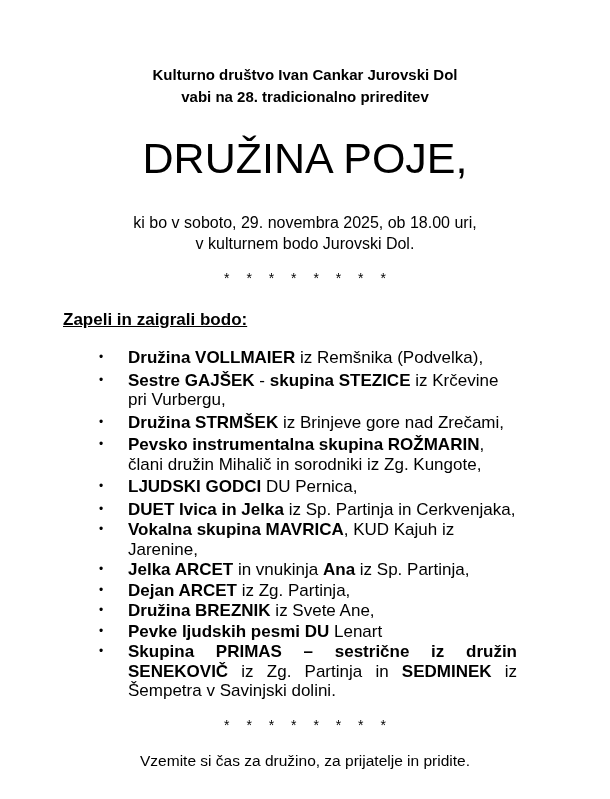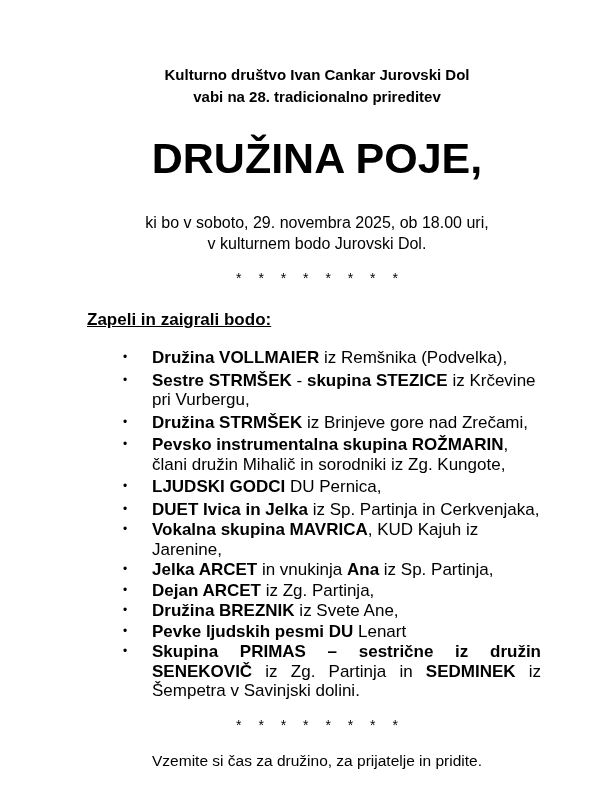--- a/index.html
+++ b/index.html
@@ -3,32 +3,32 @@
 <meta charset="utf-8">
 <style>
   html, body { margin: 0; padding: 0; background: #ffffff; }
   .page {
     width: 610px;
     height: 799px;
     box-sizing: border-box;
     background: #ffffff;
     color: #000000;
     font-family: "Liberation Sans", sans-serif;
-    padding: 64px 63px 0 87px;
+    padding: 64px 63px 0 63px;
     overflow: hidden;
   }
   .org-line {
     text-align: center;
     font-weight: bold;
     font-size: 15px;
     line-height: 22px;
   }
   .title {
     text-align: center;
-    font-weight: bold;
+    font-weight: normal;
     font-size: 43px;
     line-height: 48px;
     margin-top: 26px;
     white-space: nowrap;
   }
   .subtitle {
     text-align: center;
     font-size: 16px;
     line-height: 21px;
     margin-top: 30px;
@@ -97,21 +97,21 @@
     <div>ki bo v soboto, 29. novembra 2025, ob 18.00 uri,</div>
     <div>v kulturnem bodo Jurovski Dol.</div>
   </div>
 
   <div class="sep">* * * * * * * *</div>
 
   <div class="list-heading">Zapeli in zaigrali bodo:</div>
 
   <ul class="performers">
       <li class="gap"><b>Družina VOLLMAIER</b><span> iz Remšnika (Podvelka),</span></li>
-      <li class="gap"><b>Sestre STRMŠEK</b><span> - </span><b>skupina STEZICE</b><span> iz Krčevine pri Vurbergu,</span></li>
+      <li class="gap"><b>Sestre GAJŠEK</b><span> - </span><b>skupina STEZICE</b><span> iz Krčevine pri Vurbergu,</span></li>
       <li class="gap"><b>Družina STRMŠEK</b><span> iz Brinjeve gore nad Zrečami,</span></li>
       <li class="gap"><b>Pevsko instrumentalna skupina ROŽMARIN</b><span>, člani družin Mihalič in sorodniki iz Zg. Kungote,</span></li>
       <li class="gap"><b>LJUDSKI GODCI</b><span> DU Pernica,</span></li>
       <li><b>DUET Ivica in Jelka</b><span> iz Sp. Partinja in Cerkvenjaka,</span></li>
       <li><b>Vokalna skupina MAVRICA</b><span>, KUD Kajuh iz Jarenine,</span></li>
       <li><b>Jelka ARCET</b><span> in vnukinja </span><b>Ana</b><span> iz Sp. Partinja,</span></li>
       <li><b>Dejan ARCET</b><span> iz Zg. Partinja,</span></li>
       <li><b>Družina BREZNIK</b><span> iz Svete Ane,</span></li>
       <li><b>Pevke ljudskih pesmi DU</b><span> Lenart</span></li>
       <li class="justify"><b>Skupina PRIMAS – sestrične iz družin SENEKOVIČ</b><span> iz Zg. Partinja in </span><b>SEDMINEK</b><span> iz Šempetra v Savinjski dolini.</span></li>

